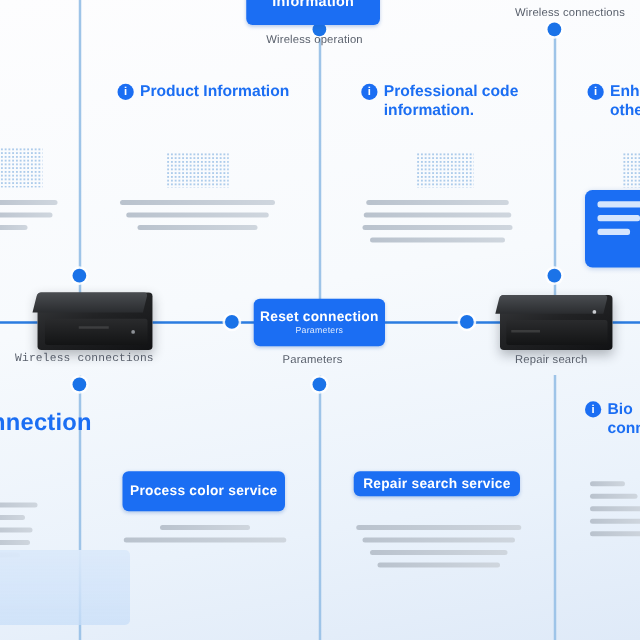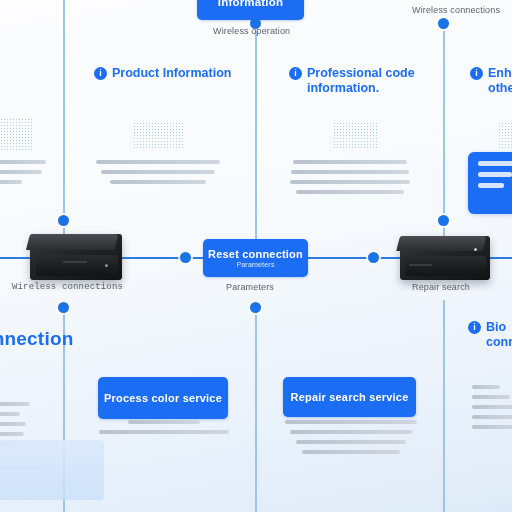--- a/index.html
+++ b/index.html
@@ -22,23 +22,23 @@
   .btn{position:absolute;background:#1b6ef3;border-radius:5px;
        display:flex;flex-direction:column;align-items:center;justify-content:center;
        color:#fff;text-align:center;box-shadow:0 1px 3px rgba(30,90,190,.28);
        letter-spacing:.2px;}
   .btn .bt1{font-size:11px;font-weight:600;}
   .btn .bt2{font-size:7px;opacity:.85;margin-top:1px;}
 
   #btn-top{left:197px;top:-16px;width:107px;height:36px;}
   #btn-top .bt1{font-size:11.5px;}
   #btn-center{left:203px;top:239px;width:105px;height:38px;}
-  #btn-left-bottom{left:98px;top:377px;width:130px;height:42px;}
+  #btn-left-bottom{left:98px;top:377px;width:130px;height:32px;}
   #btn-left-bottom .bt1{font-size:11px;}
-  #btn-right-bottom{left:283px;top:377px;width:133px;height:40px;text-align:center;}
+  #btn-right-bottom{left:283px;top:377px;width:133px;height:20px;text-align:center;}
   #btn-right-bottom .bt1{font-size:11px;}
 
   .card-blue{position:absolute;background:#1b6ef3;border-radius:6px;color:#fff;
      padding:9px 10px;box-sizing:border-box;box-shadow:0 1px 4px rgba(30,90,190,.25);}
   .card-blue .cl{display:block;height:5px;border-radius:2px;background:rgba(255,255,255,.82);margin-bottom:6px;}
   #card-right{left:468px;top:152px;width:62px;height:62px;}
 
   
   .caption{position:absolute;font-size:9px;color:#585f6b;white-space:nowrap;
            letter-spacing:.15px;}

